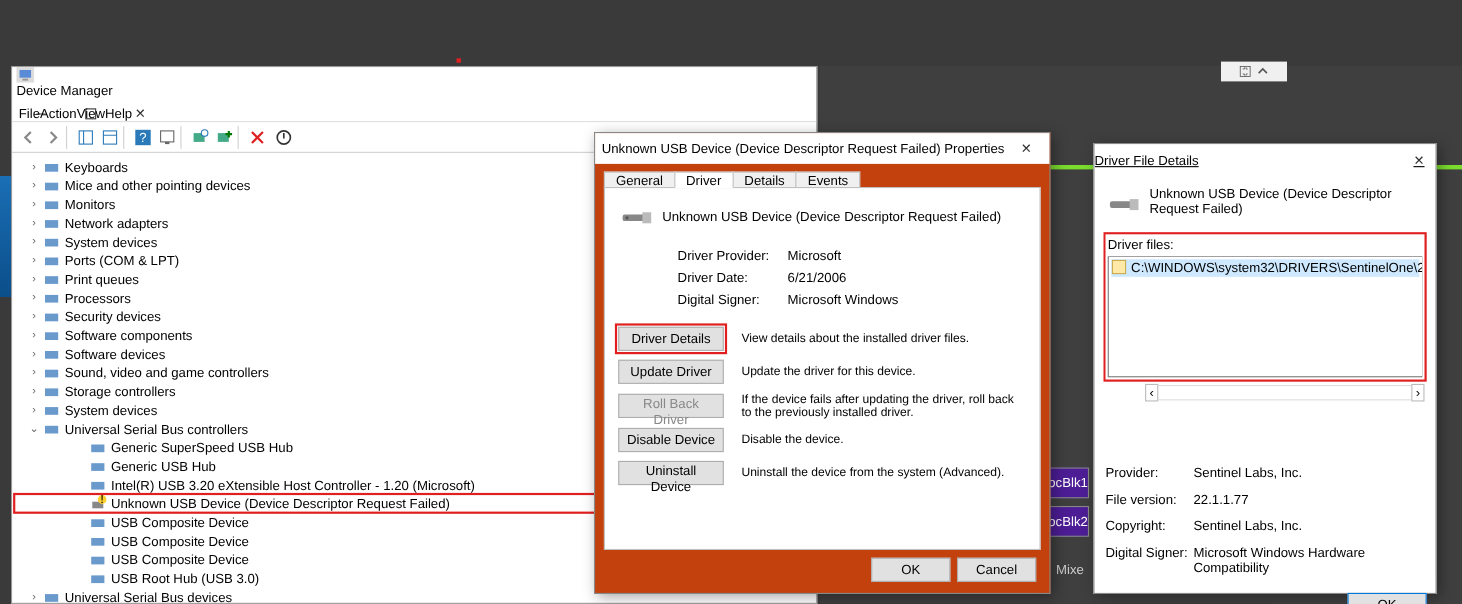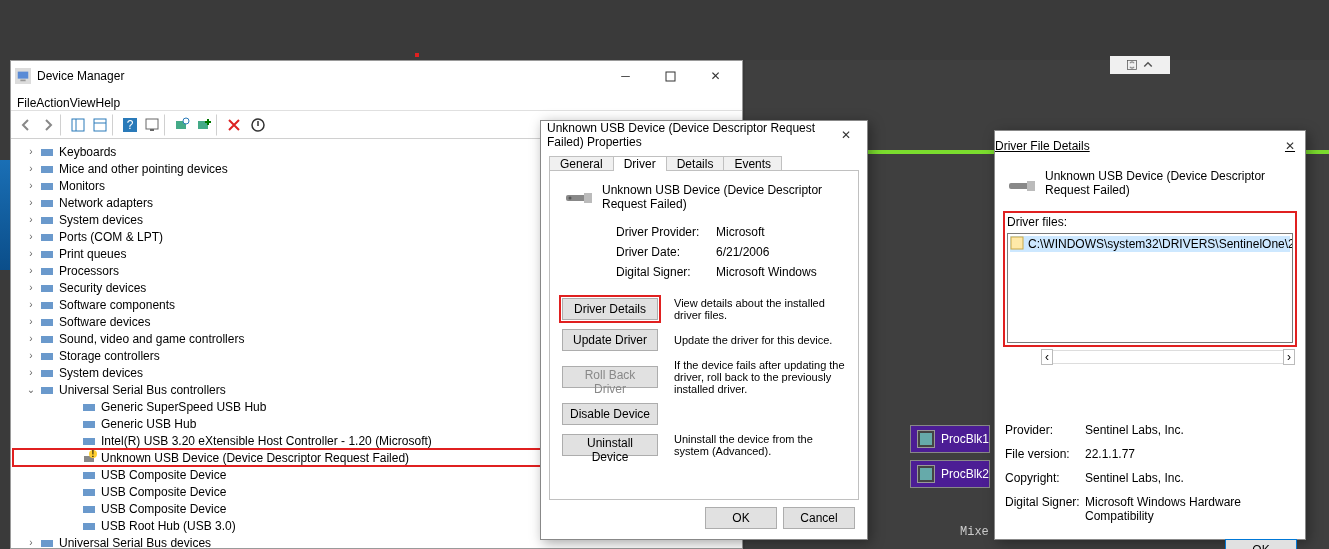--- a/index.html
+++ b/index.html
@@ -3,21 +3,21 @@
 <meta charset="utf-8">
 <style>
 * { box-sizing: border-box; font-family: "Segoe UI", Tahoma, sans-serif; font-size: 12px; }
 body { margin: 0; background: #3a3a3a; width: 1329px; height: 549px; position: relative; overflow: hidden; }
 
 
 .devmgr {
   position: absolute; left: 10px; top: 60px; width: 733px; height: 489px;
   background: #fff; border: 1px solid #9a9a9a;
 }
-.devmgr .titlebar { height: 30px; display: flex; align-items: center; padding: 0 4px; }
+.devmgr .titlebar { height: 30px; display: flex; align-items: flex-start; padding: 0 4px; flex-direction: column; }
 .devmgr .titlebar .icon { width: 16px; height: 16px; margin-right: 6px; background: #dcdcdc; display:inline-flex;align-items:center;justify-content:center;}
 .devmgr .titlebar .title { flex: 1; font-size: 12px; color: #000; }
 .winbtns { display: flex; }
 .winbtn { width: 45px; height: 28px; display:flex;align-items:center;justify-content:center; color:#333; }
 
 .menubar { height: 20px; display: flex; padding: 0 6px; align-items: flex-end; border-bottom:1px solid #e0e0e0;}
 .menubar span { cursor: default; }
 
 .toolbar { height: 28px; display: flex; gap: 2px; padding: 2px 4px; align-items:center; border-bottom:1px solid #d0d0d0;}
 .tbtn { width: 22px; height: 22px; border:1px solid transparent; display:flex;align-items:center;justify-content:center; }
@@ -28,22 +28,22 @@
 .node { display:flex; align-items:center; height:17px; white-space:nowrap; }
 .toggle { width:16px; display:flex;align-items:center;justify-content:center; color:#666; font-size:10px; cursor:default;}
 .n-icon { width:16px;height:16px; margin-right:4px; display:inline-flex;align-items:center;justify-content:center;}
 .node .label { }
 .indent1 .node{padding-left:10px}
 .indent3 .node{padding-left:52px}
 .highlighted { outline: 2px solid #e02020; outline-offset: -1px; }
 
 
 .props {
-  position: absolute; left: 540px; top: 120px; width: 328px; height: 420px;
-  background: #ffffff; border:1px solid #888; box-shadow: 3px 3px 12px rgba(0,0,0,.35);
+  position: absolute; left: 540px; top: 120px; width: 415px; height: 420px;
+  background: #c2410c; border:1px solid #888; box-shadow: 3px 3px 12px rgba(0,0,0,.35);
 }
 .props .titlebar { height: 28px; display:flex; align-items:center; padding:0 6px; background:#fff;}
 .props .titlebar .title { flex:1; font-size:12px; }
 .props .tabs { display:flex; padding: 6px 8px 0 8px; }
 .tab { padding:0 10px; border:1px solid #c0c0c0; border-bottom:none; background:#f0f0f0; margin-right:-1px; position:relative; top:1px;}
 .tab.active { background:#fff; z-index:2;}
 .props .page { background:#fff; border:1px solid #c0c0c0; margin:0 8px 8px 8px; height: 330px; padding:10px 12px; position:relative;}
 .dev-row { display:flex; align-items:center; margin-bottom:12px;}
 .dev-row .big-icon { width:32px;height:32px; margin-right:8px;}
 .info-grid { margin-left:54px; }
@@ -75,21 +75,21 @@
 .dfd .footer button{width:72px;height:22px;border:1px solid #0078d7;background:#e1e1e1;}
 .dfd .hl-box { outline:2px solid #e02020; outline-offset:0; }
 
 
 .bg-green-stripe { position:absolute; left:745px; top:150px; width:590px; height:4px; background:#7bdc2e;}
 .bg-panel { position:absolute; left:745px; top:60px; width:590px; height:489px; background:#3f3f3f;}
 .bg-toolbar { position:absolute; left:1110px; top:56px; width:60px; height:18px; background:#f0f0f0; display:flex;align-items:center;justify-content:center;gap:4px;}
 .bg-toolbar svg{width:12px;height:12px;}
 .procblk { position:absolute; height:28px; background:#4c1d95; border:1px solid #888; display:flex;align-items:center; padding-left:6px; color:#fff; gap:6px;}
 .procblk .pic { width:18px;height:18px;background:#444;border:1px solid #999;display:flex;align-items:center;justify-content:center;}
-.mixer { position:absolute; left:960px; top:525px; color:#ccc;font-family:Liberation Mono, monospace;}
+.mixer { position:absolute; left:960px; top:511px; color:#ccc;}
 .left-stripe { position:absolute; left:0; top:160px; width:10px; height:110px; background: linear-gradient(#1a6fb5,#0b4e8a);}
 
 
 .red-dot { position:absolute; left:415px; top:53px; width:4px;height:4px;background:#e02020;}
 </style>
 </head>
 <body>
 
 <div class="bg-panel"></div>
 <div class="bg-green-stripe"></div>
@@ -521,20 +521,21 @@
     <div class="action-row">
       <button>Update Driver</button>
       <span class="desc">Update the driver for this device.</span>
     </div>
     <div class="action-row">
       <button disabled="">Roll Back Driver</button>
       <span class="desc">If the device fails after updating the driver, roll back to the previously installed driver.</span>
     </div>
     <div class="action-row">
       <button>Disable Device</button>
+      <span class="desc">Disable the device.</span>
     </div>
     <div class="action-row">
       <button>Uninstall Device</button>
       <span class="desc">Uninstall the device from the system (Advanced).</span>
     </div>
   </div>
   <div class="footer">
     <button>OK</button>
     <button>Cancel</button>
   </div>

